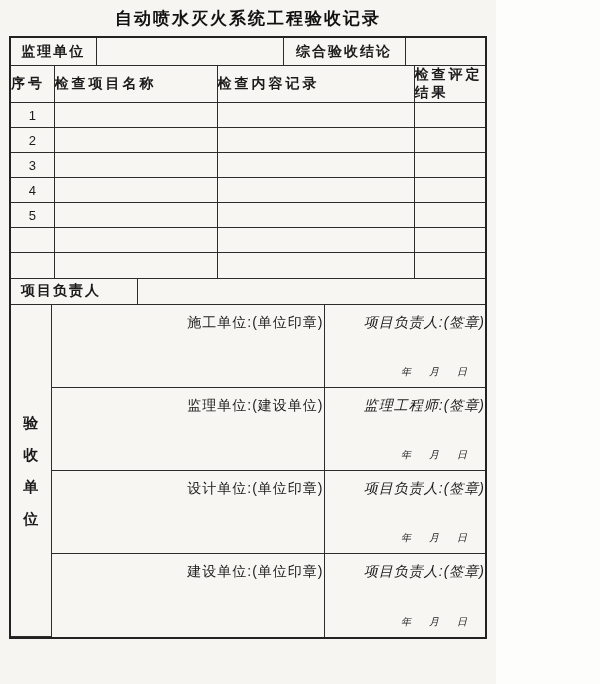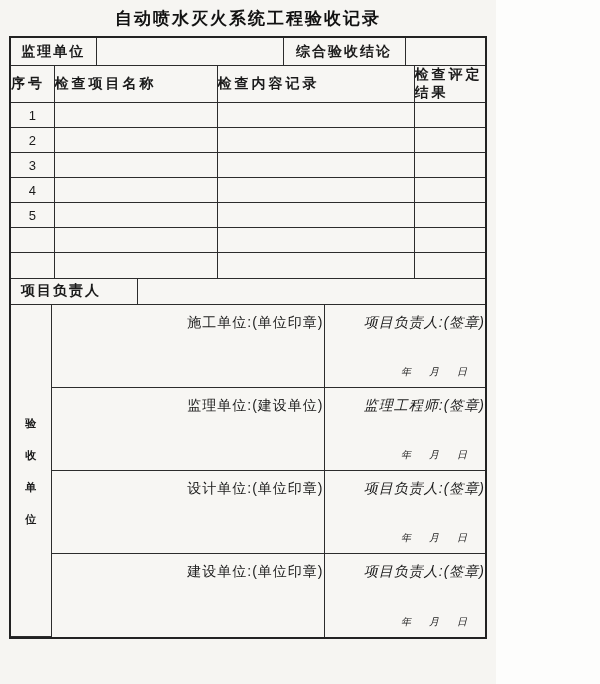--- a/index.html
+++ b/index.html
@@ -71,21 +71,21 @@
   
   .accept td { height: 83px; vertical-align: top; }
   .accept col.c1 { width: 40px; }
   .accept col.c2 { width: 273px; }
   .accept td.side {
     vertical-align: middle; text-align: center;
   }
   .vert {
     display: inline-block;
     width: 1.05em;
-    font-size: 11px;
+    font-size: 15px;
     font-weight: bold;
     line-height: 32px;
     word-break: break-all;
     letter-spacing: 0;
   }
   .accept .cell-label {
     display: block;
     padding: 9px 0 0 12px;
     letter-spacing: 1px;
     text-align: right;

